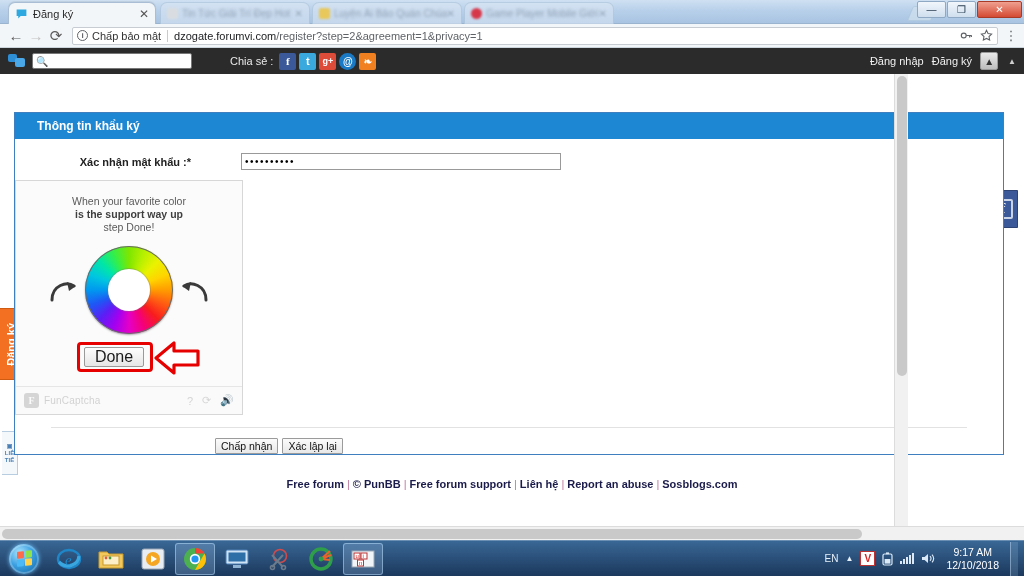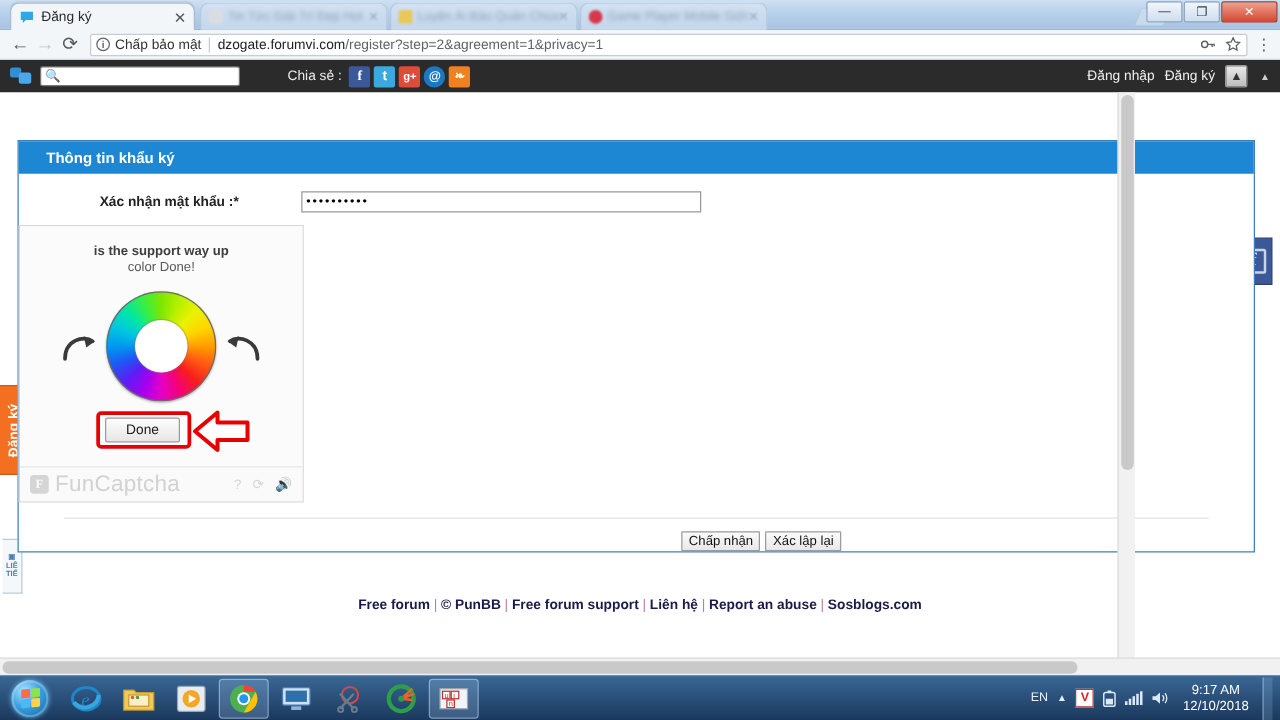--- a/index.html
+++ b/index.html
@@ -172,42 +172,42 @@
   .wheel-hole {
     position: absolute; left: 23px; top: 23px; width: 42px; height: 42px;
     border-radius: 50%; background: #fff;
     box-shadow: 0 0 0 1px rgba(120,120,120,0.35);
   }
   .done-row { position: relative; margin-top: 10px; height: 34px; }
   .done-btn {
     position: absolute; left: 60px; top: 3px;
     width: 60px; height: 20px; background: linear-gradient(to bottom,#fdfdfd,#e6e6e6);
     border: 1px solid #9a9a9a; border-radius: 2px;
-    font-size: 11px; color: #1a1a1a; display: flex; align-items: center; justify-content: center;
+    font-size: 16px; color: #1a1a1a; display: flex; align-items: center; justify-content: center;
   }
   .done-hl {
     position: absolute; left: 53px; top: -2px; width: 76px; height: 30px;
     border: 3px solid #e70000; border-radius: 4px;
   }
   .cursor-arrow { position: absolute; left: 130px; top: -4px; width: 46px; height: 36px; }
   .captcha-foot {
     height: 28px; border-top: 1px solid #e6e6e6; background: #fafafa;
     display: flex; align-items: center; padding: 0 8px;
   }
   .fc-mark {
     width: 15px; height: 15px; border-radius: 3px; background: #d5d5d5;
     color: #fafafa; font-size: 10px; font-weight: bold;
     display: flex; align-items: center; justify-content: center; margin-right: 5px;
     font-family: "Liberation Serif", serif;
   }
-  .fc-name { font-size: 18px; color: #d2d2d2; letter-spacing: .2px; }
+  .fc-name { font-size: 10px; color: #d2d2d2; letter-spacing: .2px; }
   .fc-icons { margin-left: auto; display: flex; align-items: center; gap: 9px; color: #d5d5d5; font-size: 11px; }
 
   .hr-sep { border-top: 1px solid #e2e2e2; margin: 12px 36px 0 36px; }
-  .btn-row { display: flex; gap: 4px; margin: 10px 0 0 200px; justify-content: center; }
+  .btn-row { display: flex; gap: 4px; margin: 10px 0 0 200px; }
   .gbtn {
     border: 1px solid #9b9b9b; background: linear-gradient(to bottom,#fbfbfb,#e8e8e8);
     font-size: 10.5px; color: #111; padding: 1px 5px; border-radius: 1px;
   }
 
   .footer-links {
     position: absolute; left: 0; top: 404px; width: 1024px; text-align: center;
     font-size: 11px; font-weight: bold; color: #1b1b4b;
   }
   .footer-links span.sep { color: #c07ba0; font-weight: normal; margin: 0 3px; }
@@ -416,22 +416,23 @@
         <div class="frow">
           <div class="flabel">Xác nhận mật khẩu :*</div>
           <div class="pwinput">••••••••••</div>
         </div>
 
         <div class="frow">
 
           <div class="captcha">
             <div class="captcha-main">
               <div class="cap-text">
+                <div>When your favorite color</div>
                 <div><b>is the support way up</b></div>
-                <div>color Done!</div>
+                <div>step Done!</div>
               </div>
 
               <div class="wheel-row">
                 <svg class="arrow" viewBox="0 0 34 34">
                   <path d="M5 27 C5 12, 20 8, 27 13" stroke="#3a3a3a" stroke-width="3" fill="none" stroke-linecap="round"></path>
                   <path d="M29 13 L20 9 L22 18 Z" fill="#3a3a3a"></path>
                 </svg>
 
                 <div class="wheel-wrap">
                   <div class="wheel"></div>

